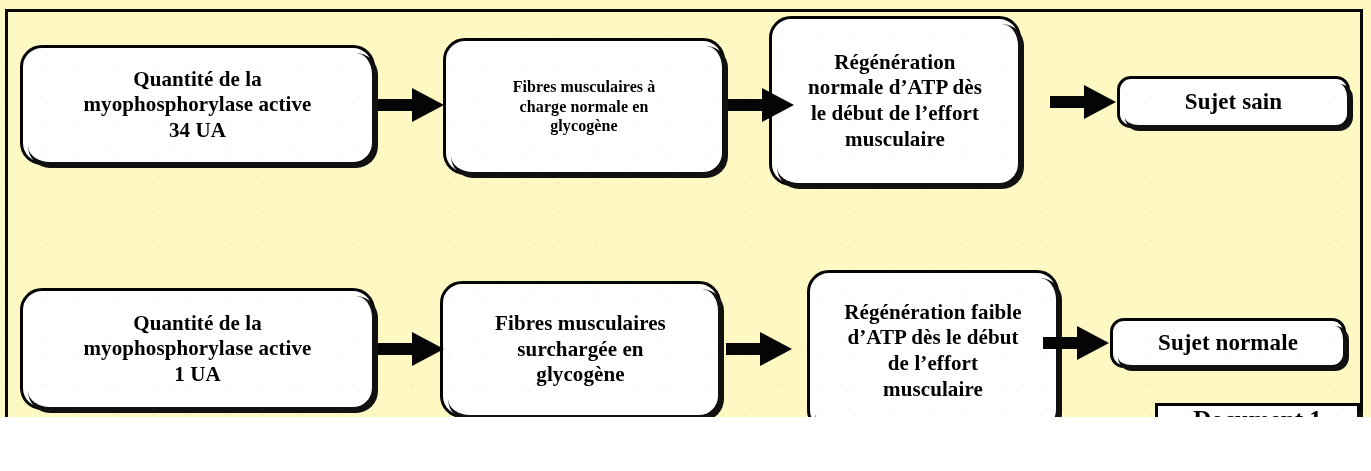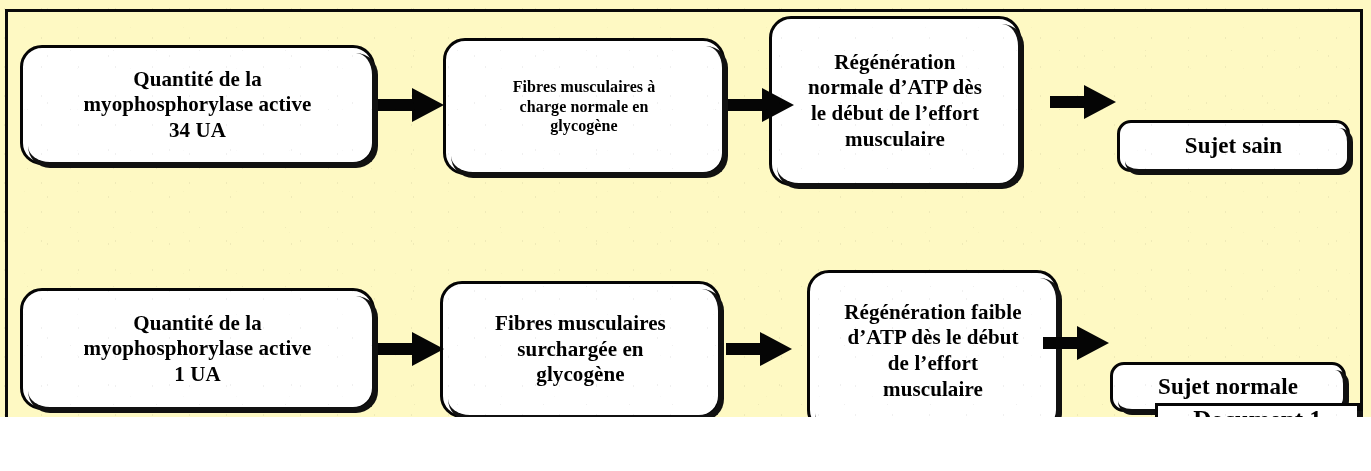--- a/index.html
+++ b/index.html
@@ -63,21 +63,20 @@
     display: block;
     line-height: 1.22;
     padding: 0 8px;
     white-space: pre-line;
     letter-spacing: 0.1px;
   }
 
   
   .tbox {
     border-radius: 14px;
-    margin-top: 44px;
   }
   .tbox::after {
     border-radius: 14px;
   }
 
   
   .caption-box {
     position: absolute;
     box-sizing: border-box;
     background: #ffffff;

